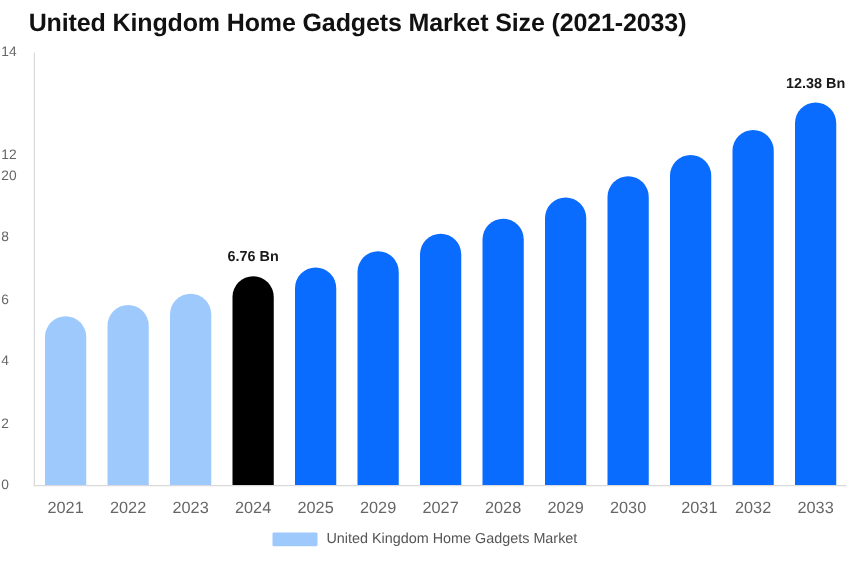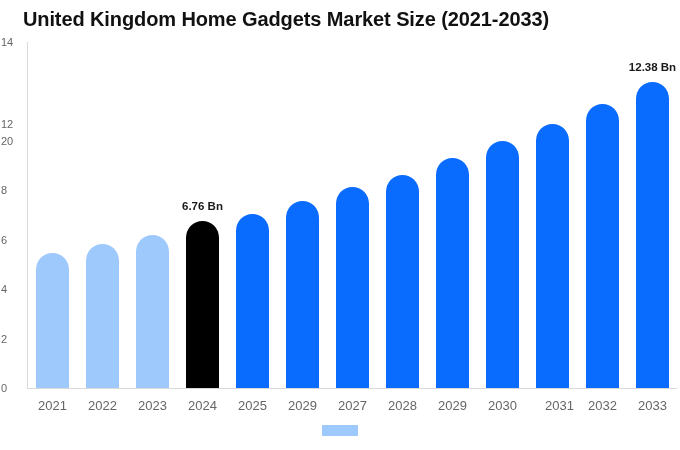--- a/index.html
+++ b/index.html
@@ -174,15 +174,16 @@
       <div class="xtick" style="left: 511px; width: 33px; margin-left: 32px;">2031</div>
       <div class="bar" style="left: 586px; width: 33px; top: 103.786px; height: 284.214px; background: rgb(10, 107, 255);"></div>
       <div class="xtick" style="left: 586px; width: 33px;">2032</div>
       <div class="bar" style="left: 636px; width: 33px; top: 82.0371px; height: 305.963px; background: rgb(10, 107, 255);"></div>
       <div class="xtick" style="left: 636px; width: 33px;">2033</div>
       <div class="data-label" style="left: 602.5px; width: 100px; top: 61.0371px;">12.38 Bn</div>
     </div>
 
   <div class="legend">
     <span class="legend-swatch" id="legend-swatch" style="background: rgb(158, 201, 253);"></span>
+    <span class="legend-label">United Kingdom Home Gadgets Market</span>
   </div>
 
 </div>
 
 </body></html>

